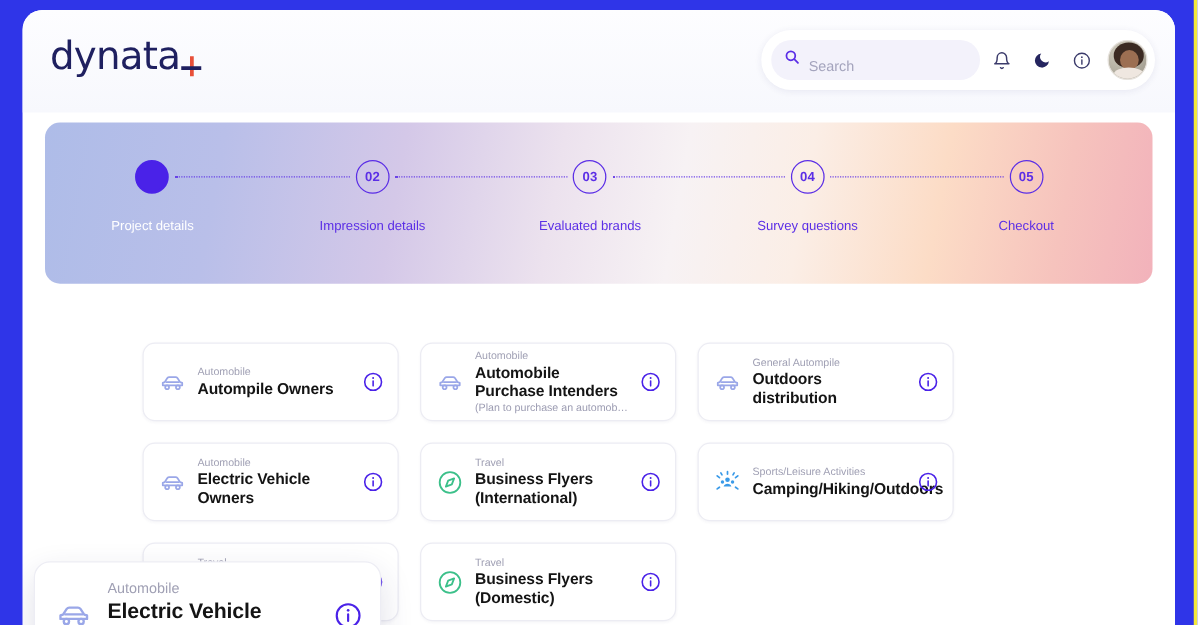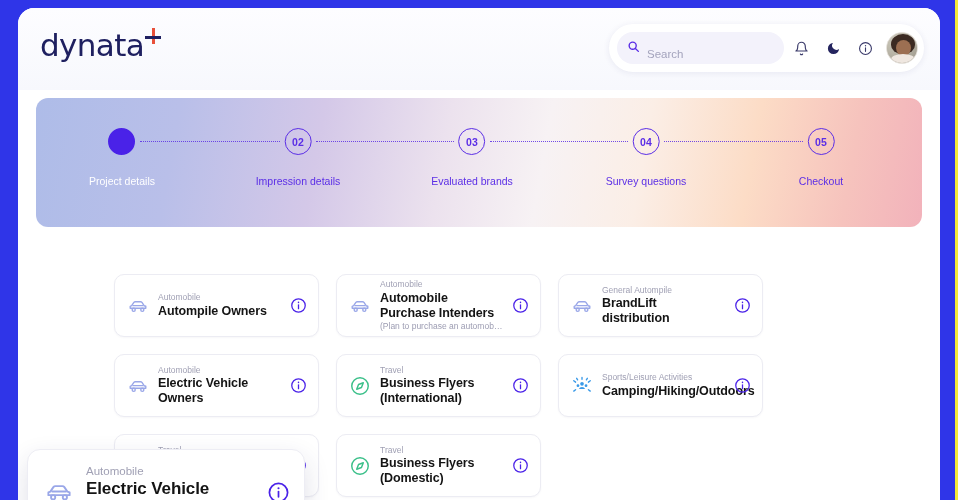--- a/index.html
+++ b/index.html
@@ -41,21 +41,21 @@
   #header {
     position: relative;
     height: 82px;
     background: linear-gradient(180deg,#fdfdff 0%,#f7f8fd 100%);
   }
   #logo {
     position: absolute;
     left: 22px;
     top: 22px;
     display: flex;
-    align-items: flex-start;
+    align-items: flex-end;
   }
   #logo-text {
     font-size: 31px;
     font-weight: 400;
     letter-spacing: -0.6px;
     color: #1f2060;
     line-height: 1;
     font-family: "DejaVu Sans", sans-serif;
   }
   #logo-mark {
@@ -438,21 +438,21 @@
             <span class="card-icon">
               <svg width="22" height="22" viewBox="0 0 24 24" fill="none" stroke="#9aa7e8" stroke-width="1.5" stroke-linecap="round" stroke-linejoin="round">
                 <path d="M3.5 14.5h17v-2.2l-1.8-.6-2.4-3.6a2 2 0 0 0-1.6-.8H9.1a2 2 0 0 0-1.6.8L5.1 11.7l-1.6.6z"></path>
                 <path d="M6.6 11.6h10.8"></path>
                 <circle cx="7.3" cy="16.2" r="1.7"></circle>
                 <circle cx="16.7" cy="16.2" r="1.7"></circle>
               </svg>
             </span>
             <span class="card-texts">
               <span class="card-cat">General Autompile</span>
-              <span class="card-title">BrandLift distribution</span>
+              <span class="card-title">Outdoors distribution</span>
             </span>
             <span class="card-info"><svg width="17" height="17" viewBox="0 0 24 24" fill="none" stroke="#4a22e8" stroke-width="1.8" stroke-linecap="round">
                 <circle cx="12" cy="12" r="9.5"></circle>
                 <line x1="12" y1="11" x2="12" y2="16.5"></line>
                 <circle cx="12" cy="7.6" r="1.1" fill="#4a22e8" stroke="none"></circle>
               </svg></span>
           </div>
           <div class="attr-card">
             <span class="card-icon">
               <svg width="22" height="22" viewBox="0 0 24 24" fill="none" stroke="#9aa7e8" stroke-width="1.5" stroke-linecap="round" stroke-linejoin="round">

